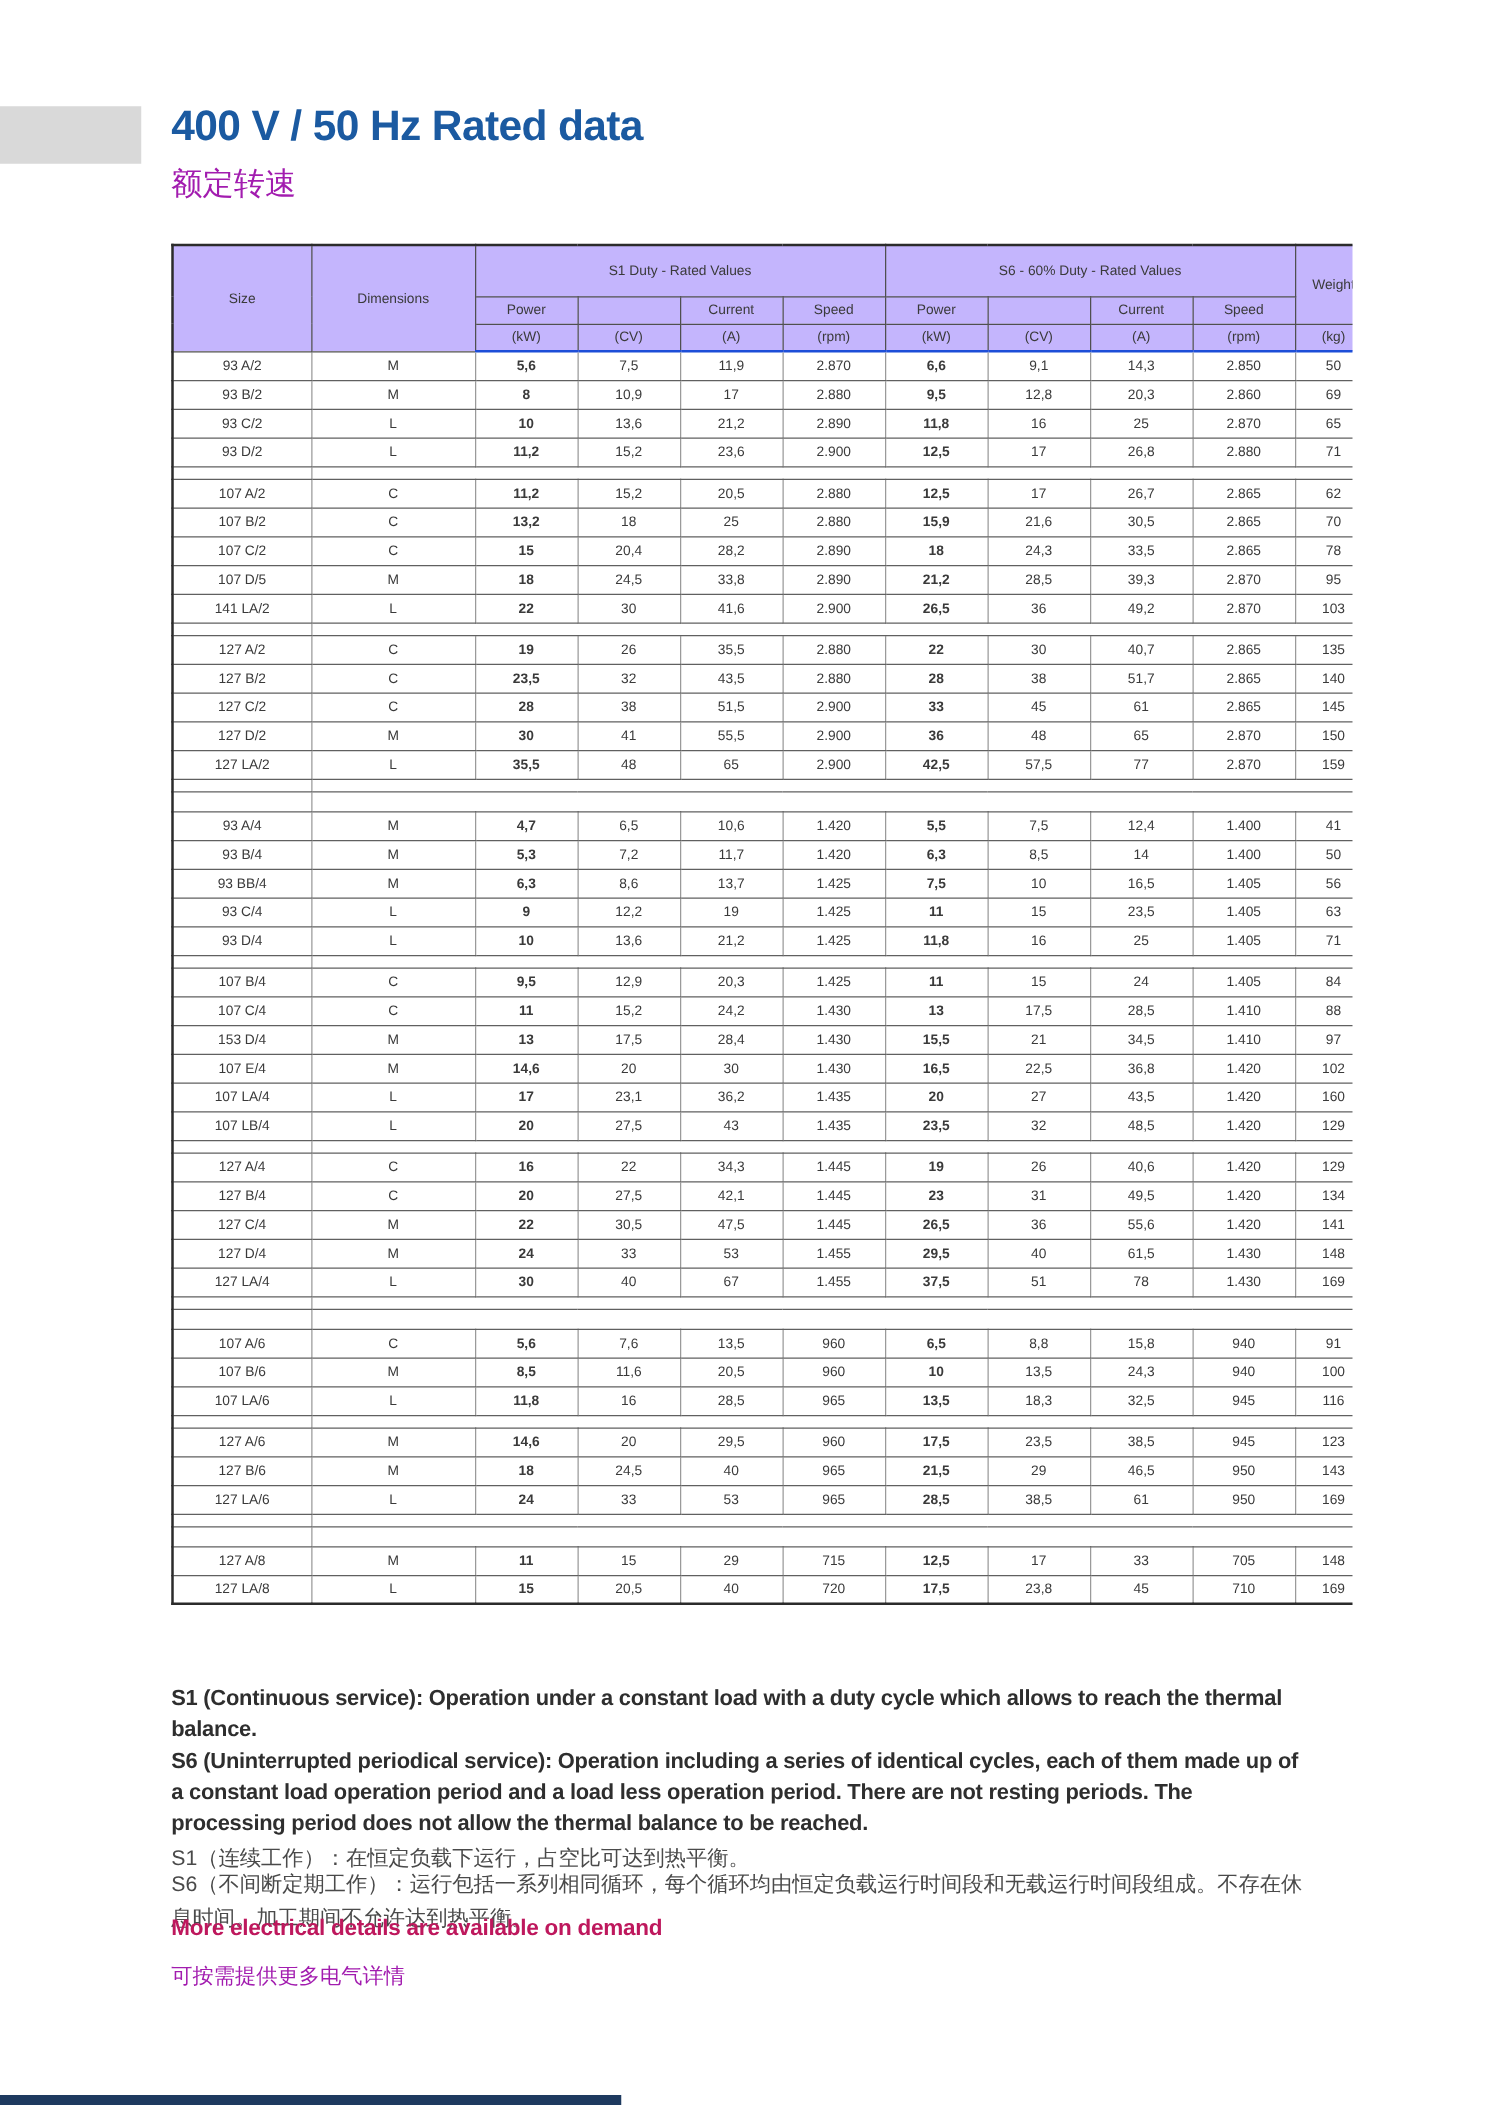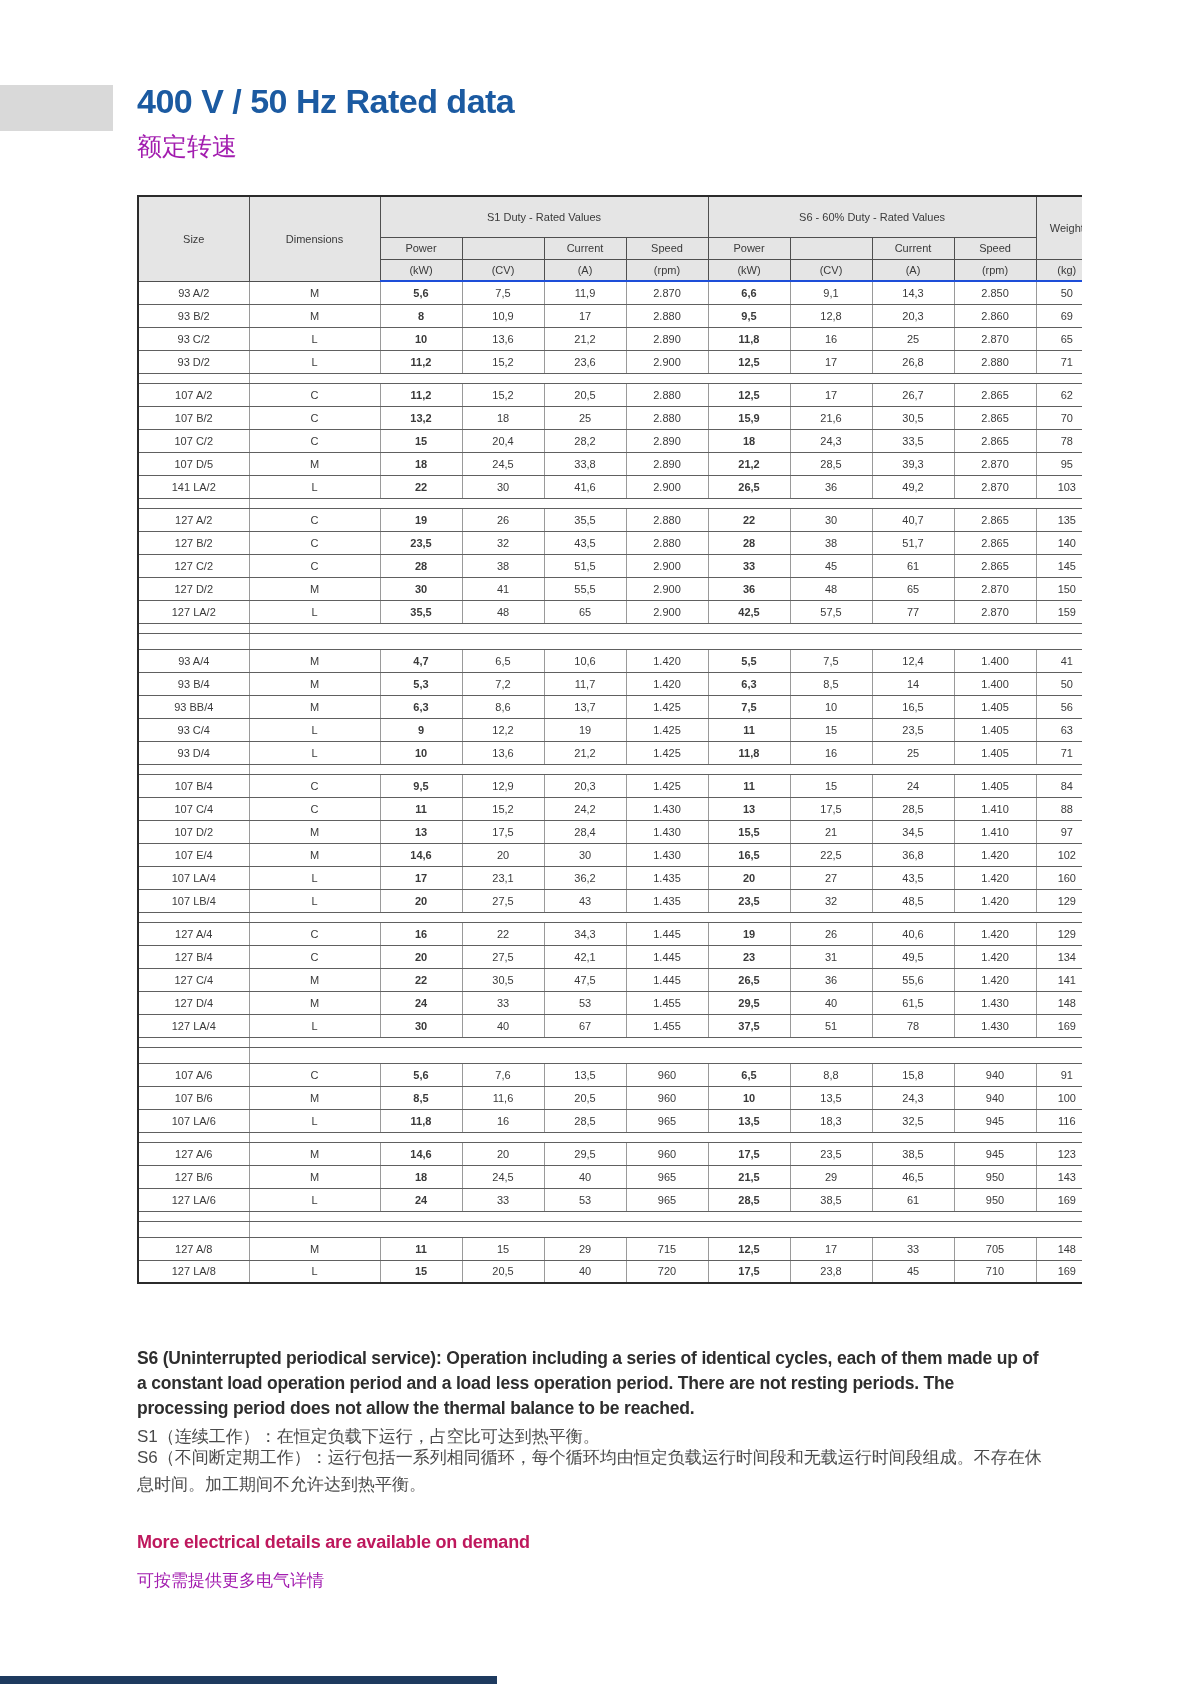--- a/index.html
+++ b/index.html
@@ -9,21 +9,21 @@
 
   .corner-tab { position:absolute; left:0; top:85px; width:113px; height:46px; background:#d9d9d9; }
 
   .title { position:absolute; left:137px; top:82px; font-size:34px; font-weight:bold;
            color:#1b5aa1; letter-spacing:-0.5px; }
   .subtitle { position:absolute; left:137px; top:130px; font-size:25px; color:#a21caf; }
 
   .tbl-wrap { position:absolute; left:137px; top:195px; width:960px; }
   table { border-collapse:collapse; table-layout:fixed; width:960px;
           border:2px solid #2b2b2b; font-size:11px; color:#3a3a3a; }
-  thead th { background:#e5e5e5; font-weight:400; border:1px solid #4f4f4f;
+  thead th { background:#c4b5fd; font-weight:400; border:1px solid #4f4f4f;
              text-align:center; vertical-align:middle; padding:4px 2px; }
   tr.hdr-top th { height:41px; }
   tr.hdr-mid th { height:22px; }
   tr.hdr-units th { height:22px; border-bottom:2px solid #1d4ed8; }
   tbody td { height:23px; text-align:center; vertical-align:middle;
              border-left:1px solid #9a9a9a; border-right:1px solid #9a9a9a;
              border-top:1px solid #606060; border-bottom:1px solid #606060;
              padding:0 2px; background:#fff; }
   tbody td.bold { font-weight:bold; }
   tr.sep td { border-left:none; border-right:none; background:#fff; }
@@ -385,21 +385,21 @@
             <td>15,2</td>
             <td>24,2</td>
             <td>1.430</td>
             <td class="bold">13</td>
             <td>17,5</td>
             <td>28,5</td>
             <td>1.410</td>
             <td>88</td>
           </tr>
           <tr class="data-row">
-            <td>107 D/2</td>
+            <td>153 D/4</td>
             <td>M</td>
             <td class="bold">13</td>
             <td>17,5</td>
             <td>28,4</td>
             <td>1.430</td>
             <td class="bold">15,5</td>
             <td>21</td>
             <td>34,5</td>
             <td>1.410</td>
             <td>97</td>
@@ -634,20 +634,21 @@
             <td>23,8</td>
             <td>45</td>
             <td>710</td>
             <td>169</td>
           </tr>
         </tbody>
     </table>
   </div>
 
   <div class="notes">
+    <div class="note-en">S1 (Continuous service): Operation under a constant load with a duty cycle which allows to reach the thermal balance.</div>
     <div class="note-en">S6 (Uninterrupted periodical service): Operation including a series of identical cycles, each of them made up of a constant load operation period and a load less operation period. There are not resting periods. The processing period does not allow the thermal balance to be reached.</div>
     <div class="note-cn">S1（连续工作）：在恒定负载下运行，占空比可达到热平衡。</div>
     <div class="note-cn" style="margin-top:-6px">S6（不间断定期工作）：运行包括一系列相同循环，每个循环均由恒定负载运行时间段和无载运行时间段组成。不存在休息时间。加工期间不允许达到热平衡。</div>
   </div>
 
   <div class="more-block">
     <div class="more-en">More electrical details are available on demand</div>
     <div class="more-cn">可按需提供更多电气详情</div>
   </div>
 

